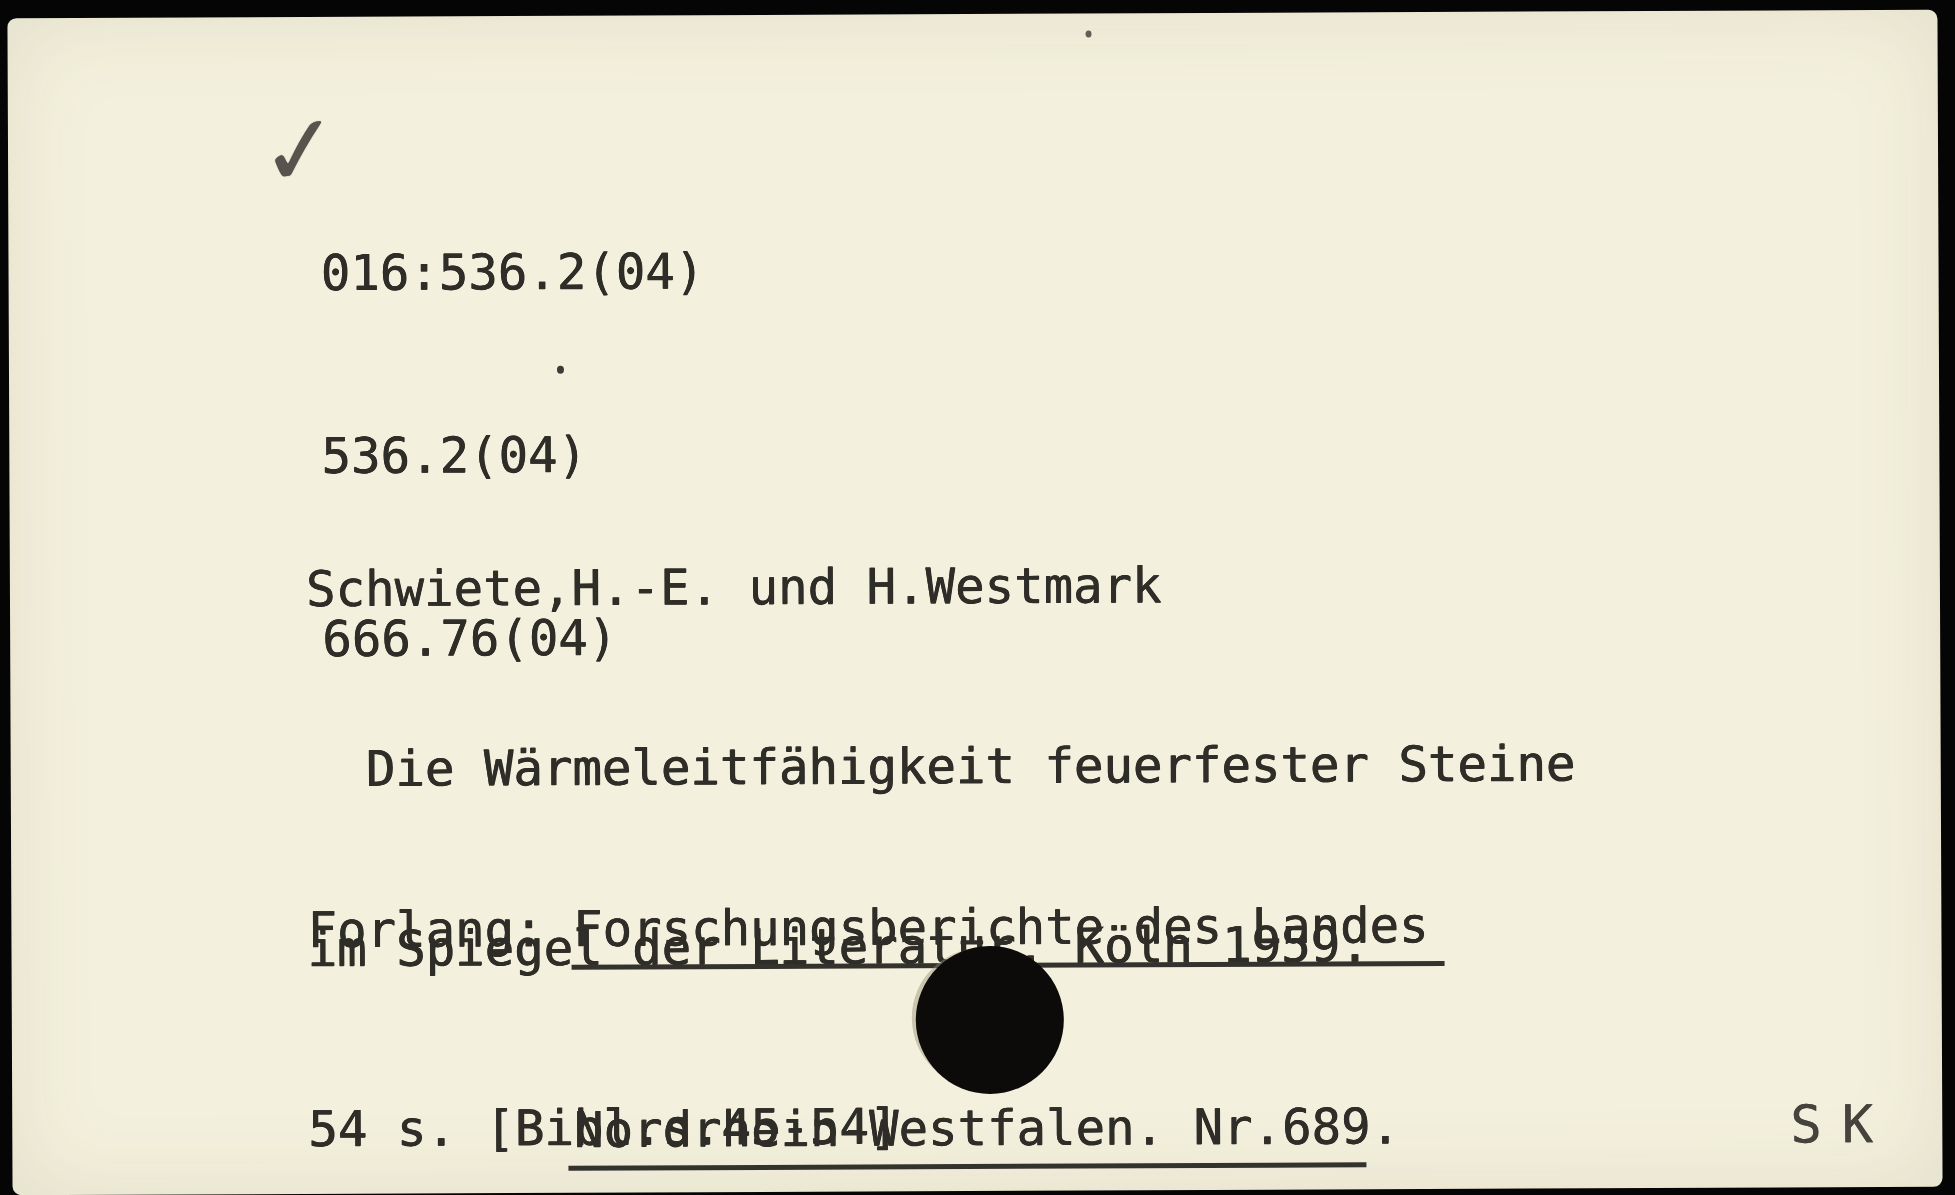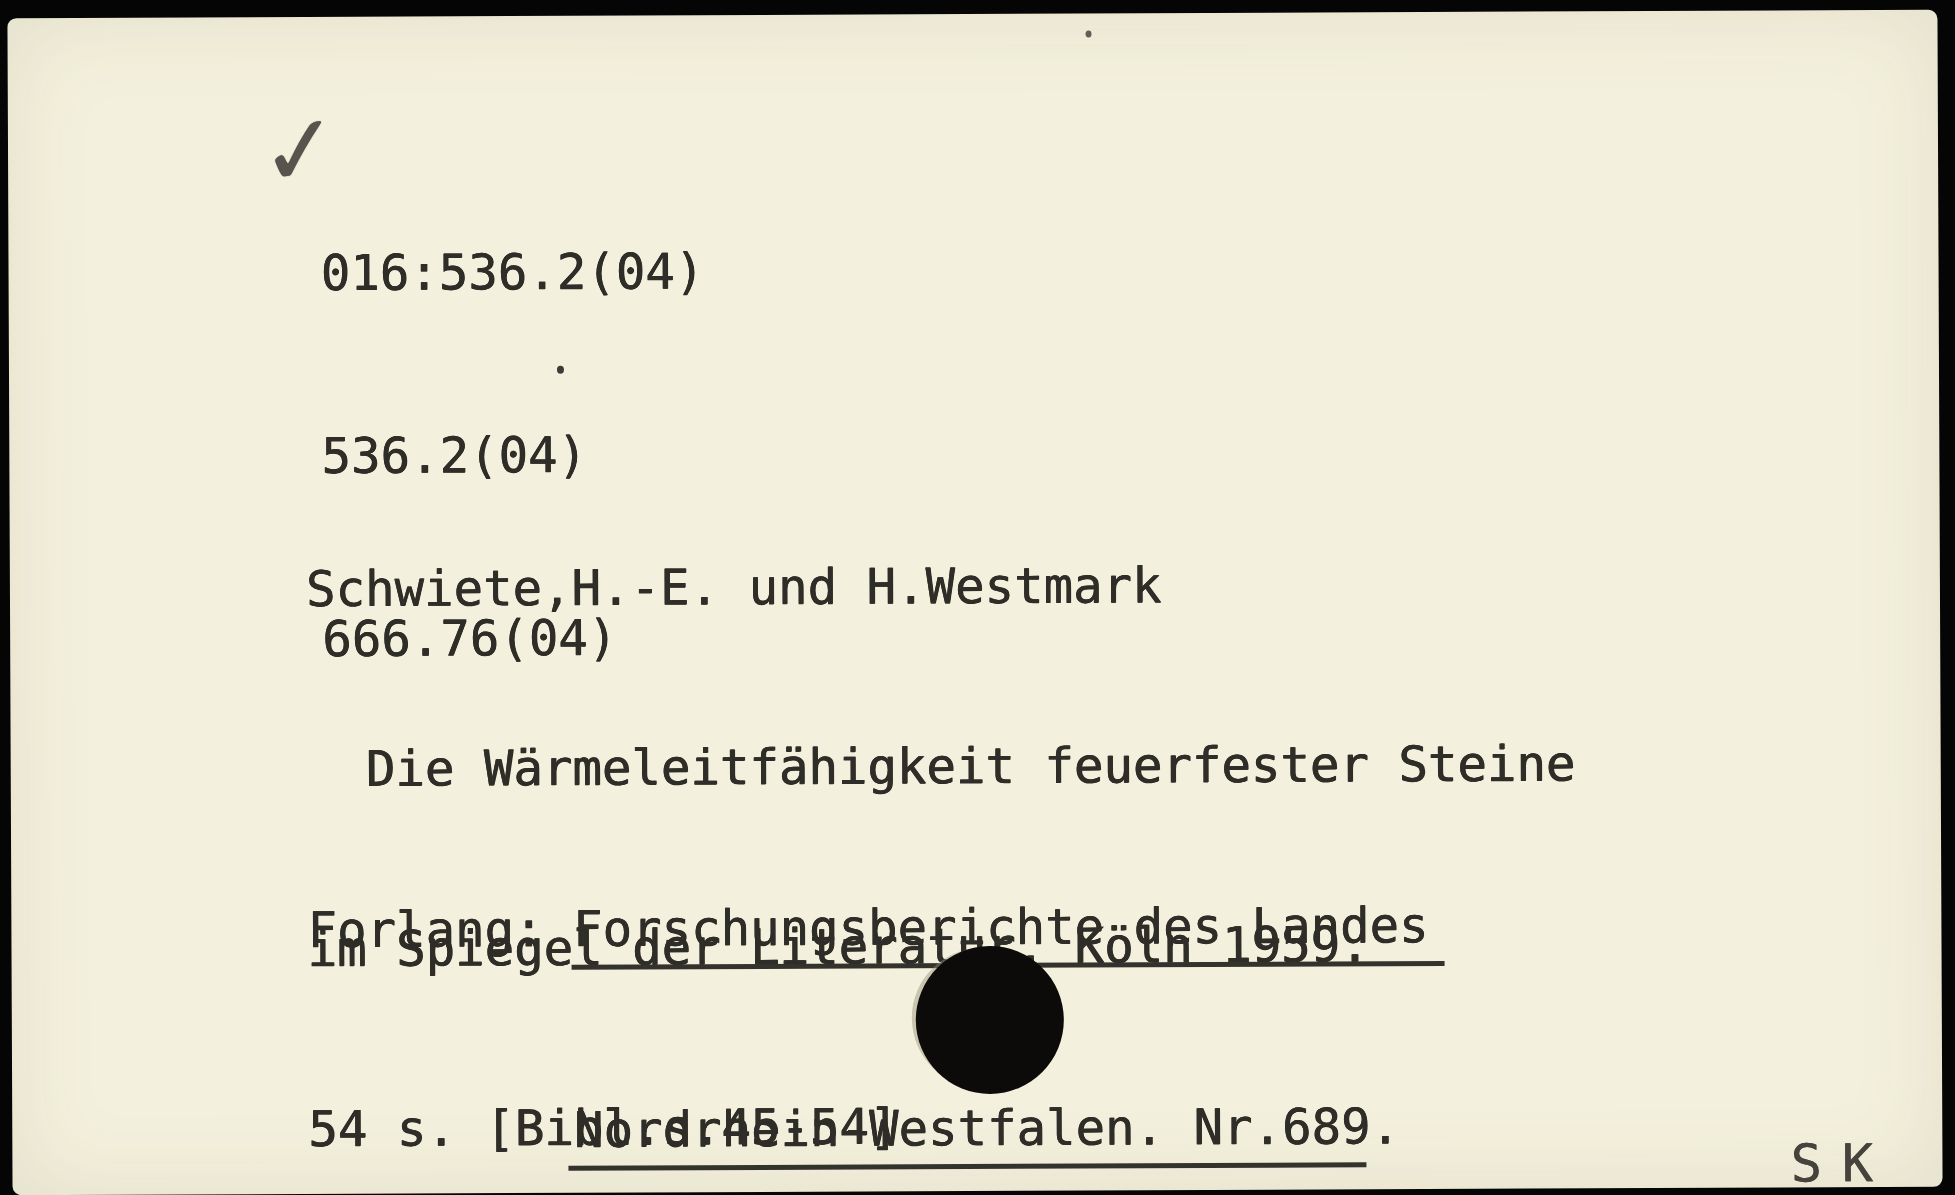--- a/index.html
+++ b/index.html
@@ -43,21 +43,21 @@
     left:-2px;right:-16px;bottom:-7px;
   }
   .u.u2::after{left:-6px;right:4px;}
   .hole{
     position:absolute;left:904px;top:932px;
     width:148px;height:148px;border-radius:50%;
     background:#0c0b09;
     box-shadow:-8px -2px 0 -4px rgba(150,145,120,0.45);
   }
   .stamp{
-    position:absolute;left:1778px;top:1123px;
+    position:absolute;left:1778px;top:1084px;
     font-size:52px;letter-spacing:20px;
     color:#45433c;
     text-shadow:0.5px 0 currentColor;
   }
   .speck{position:absolute;background:#3c3b35;border-radius:50%;}
   .speck-1{left:548px;top:350px;width:7px;height:8px;}
   .speck-2{left:1078px;top:17px;width:6px;height:7px;opacity:.8;}
 </style>
 </head>
 <body>

